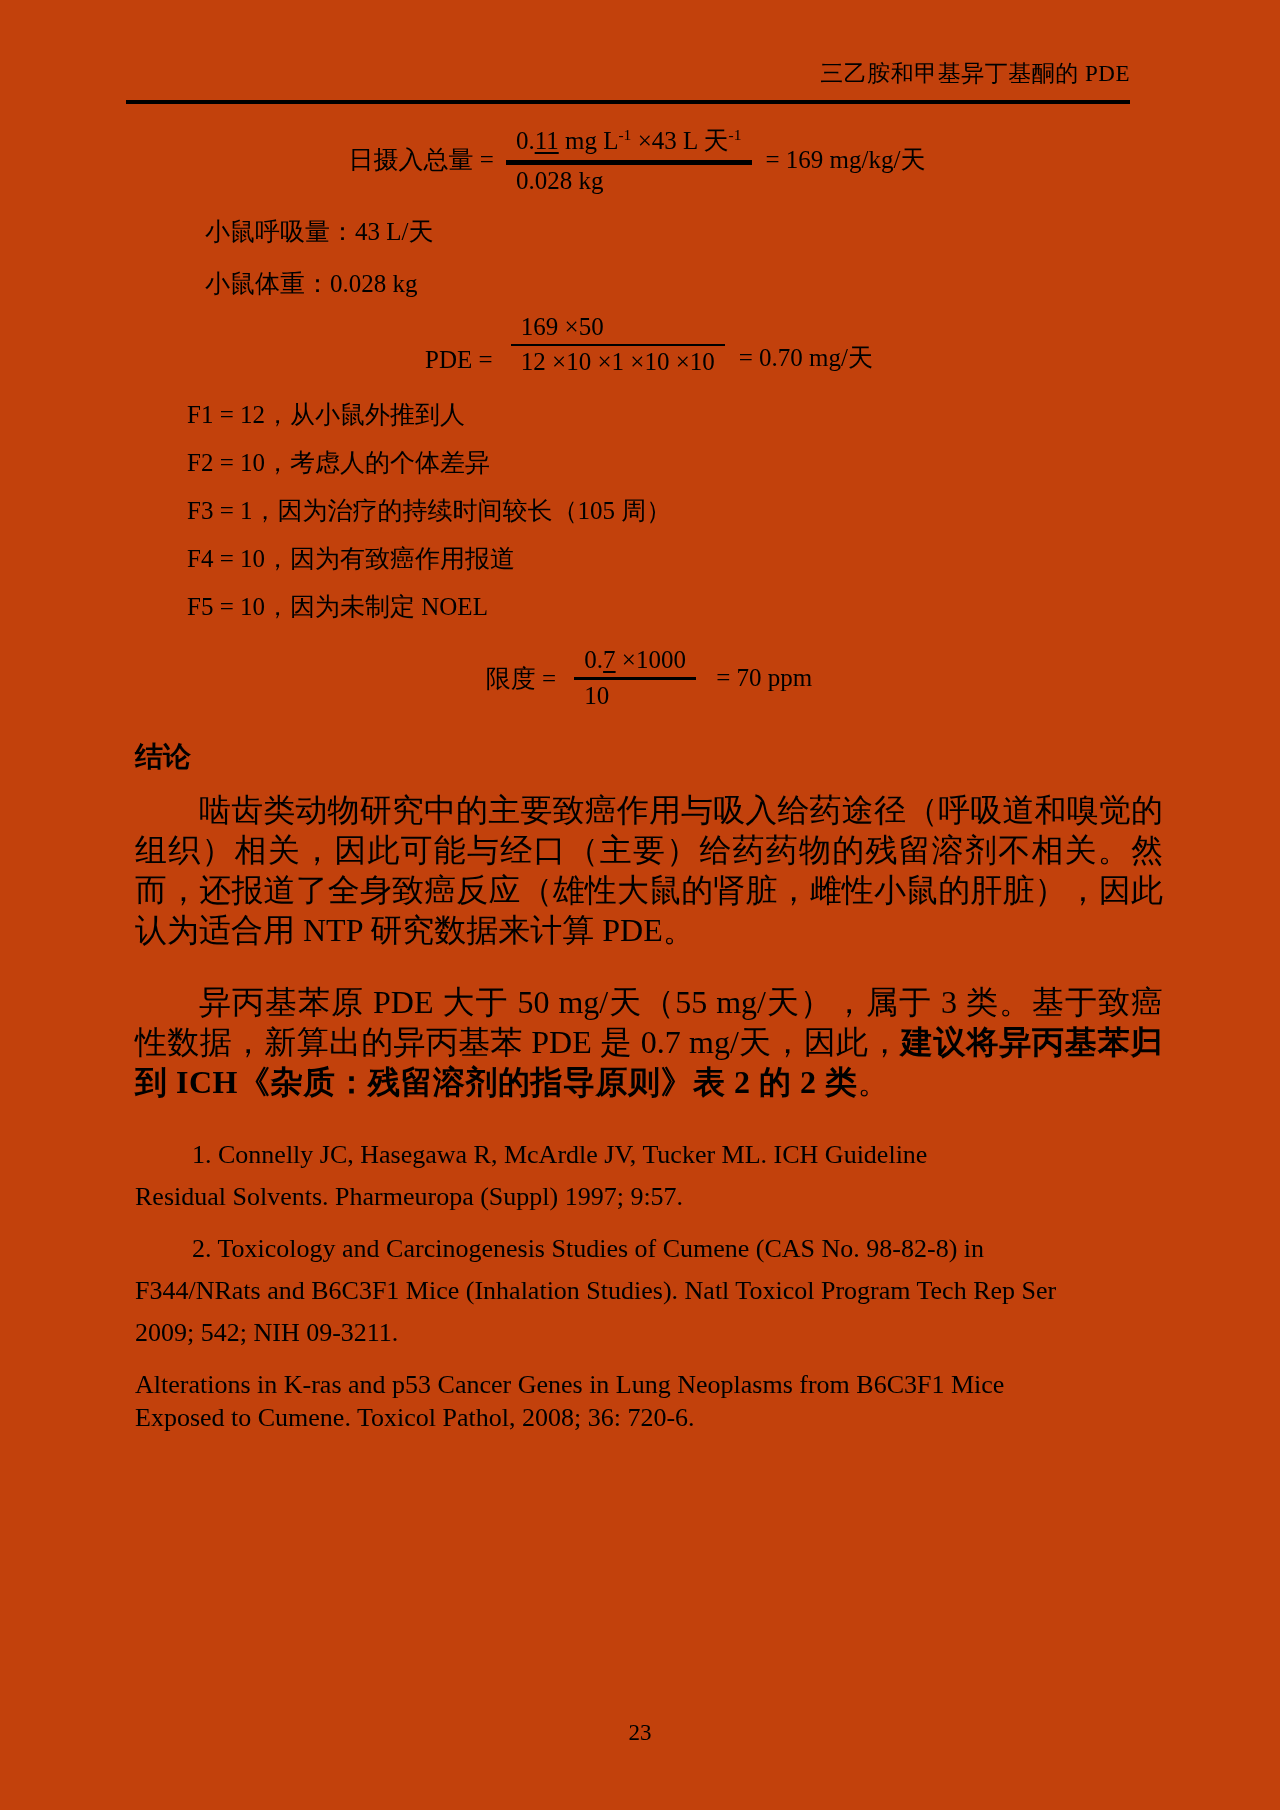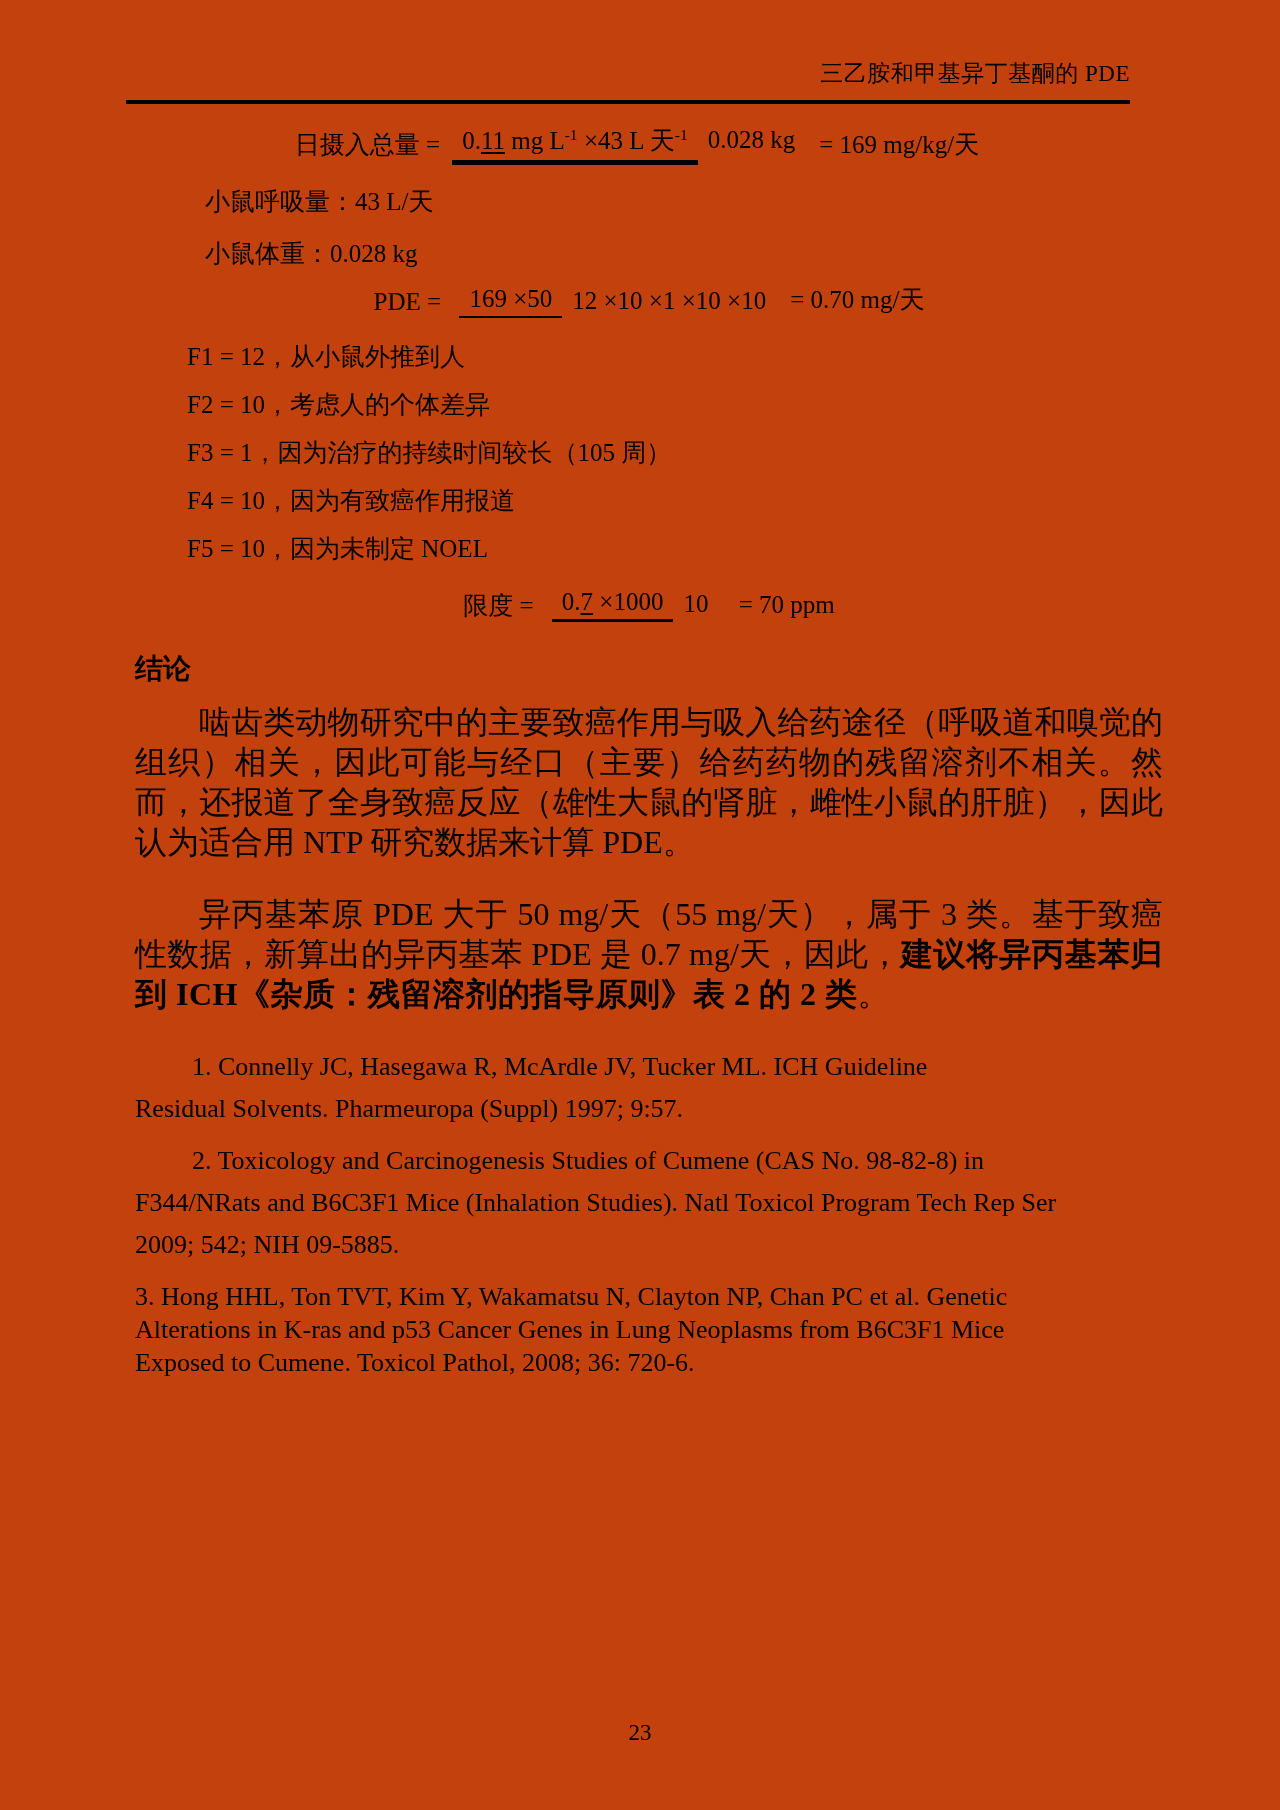--- a/index.html
+++ b/index.html
@@ -18,21 +18,21 @@
   .header-rule {
     height:4px; background:#000; margin:10px 150px 0 126px;
   }
   
   .content { padding:0 117px 0 135px; font-size:25px; }
 
   
   .formula { display:flex; justify-content:center; }
   .formula .inner { display:flex; align-items:center; }
   .formula.baseline-bottom .inner { align-items:flex-end; }
-  .frac { display:inline-flex; flex-direction:row; margin:0 10px; }
+  .frac { display:inline-flex; flex-direction:column; margin:0 10px; }
   .frac .num { padding:0 10px 3px 10px; }
   .frac .den { padding:2px 10px 0 10px; }
   .frac.thick .num { border-bottom:5px solid #000; }
   .frac.thin  .num { border-bottom:2px solid #000; }
   .frac.mid   .num { border-bottom:3px solid #000; }
   .f-lhs { margin-right:2px; white-space:pre; }
   .f-rhs { margin-left:4px; white-space:pre; }
   sup { font-size:0.62em; vertical-align:super; letter-spacing:0; }
   .u { text-decoration:underline; text-underline-offset:3px; }
 
@@ -134,25 +134,24 @@
 
 
     <div class="ref-item wide">
       <span class="ref-line indented">1. Connelly JC, Hasegawa R, McArdle JV, Tucker ML. ICH Guideline</span>
       <span class="ref-line">Residual Solvents. Pharmeuropa (Suppl) 1997; 9:57.</span>
     </div>
 
     <div class="ref-item wide">
       <span class="ref-line indented">2. Toxicology and Carcinogenesis Studies of Cumene (CAS No. 98-82-8) in</span>
       <span class="ref-line">F344/NRats and B6C3F1 Mice (Inhalation Studies). Natl Toxicol Program Tech Rep Ser</span>
-      <span class="ref-line">2009; 542; NIH 09-5885.</span>
+      <span class="ref-line">2009; 542; NIH 09-3211.</span>
     </div>
 
     <div class="ref-item tight">
-      <span class="ref-line">3. Hong HHL, Ton TVT, Kim Y, Wakamatsu N, Clayton NP, Chan PC et al. Genetic</span>
       <span class="ref-line">Alterations in K-ras and p53 Cancer Genes in Lung Neoplasms from B6C3F1 Mice</span>
       <span class="ref-line">Exposed to Cumene. Toxicol Pathol, 2008; 36: 720-6.</span>
     </div>
 
   </div>
 
   <div class="footer">
     <span>23</span>
   </div>
 

